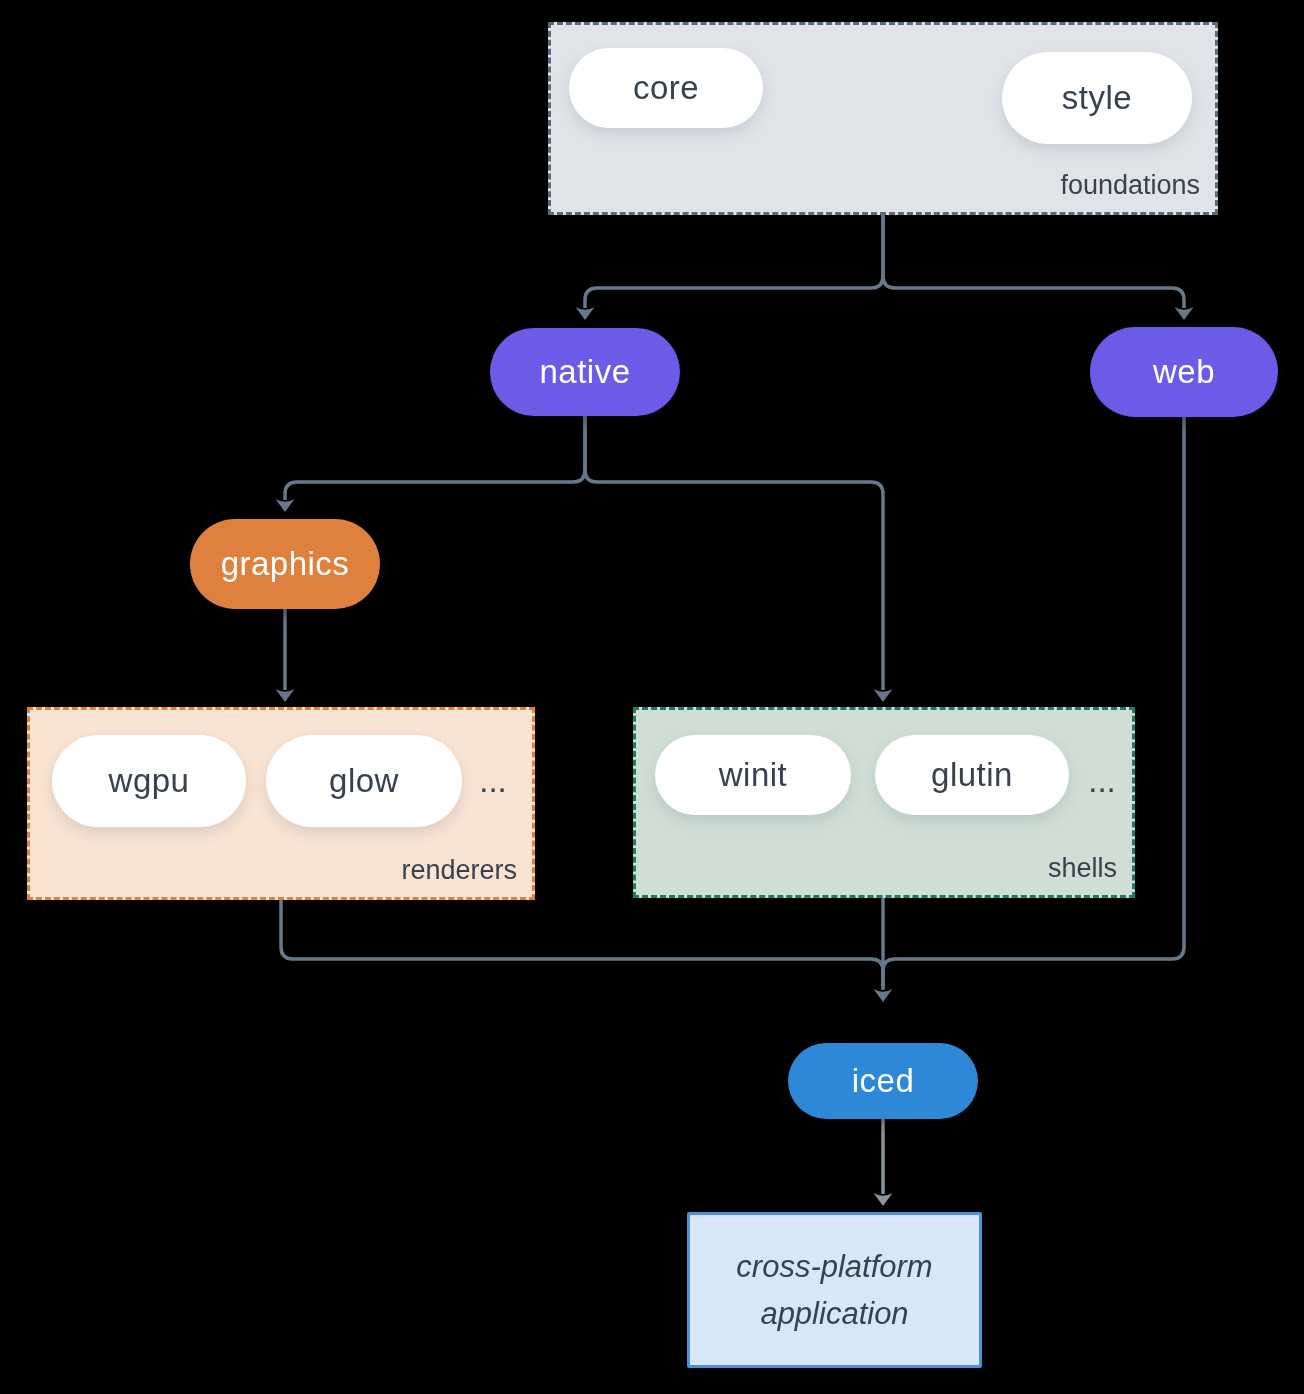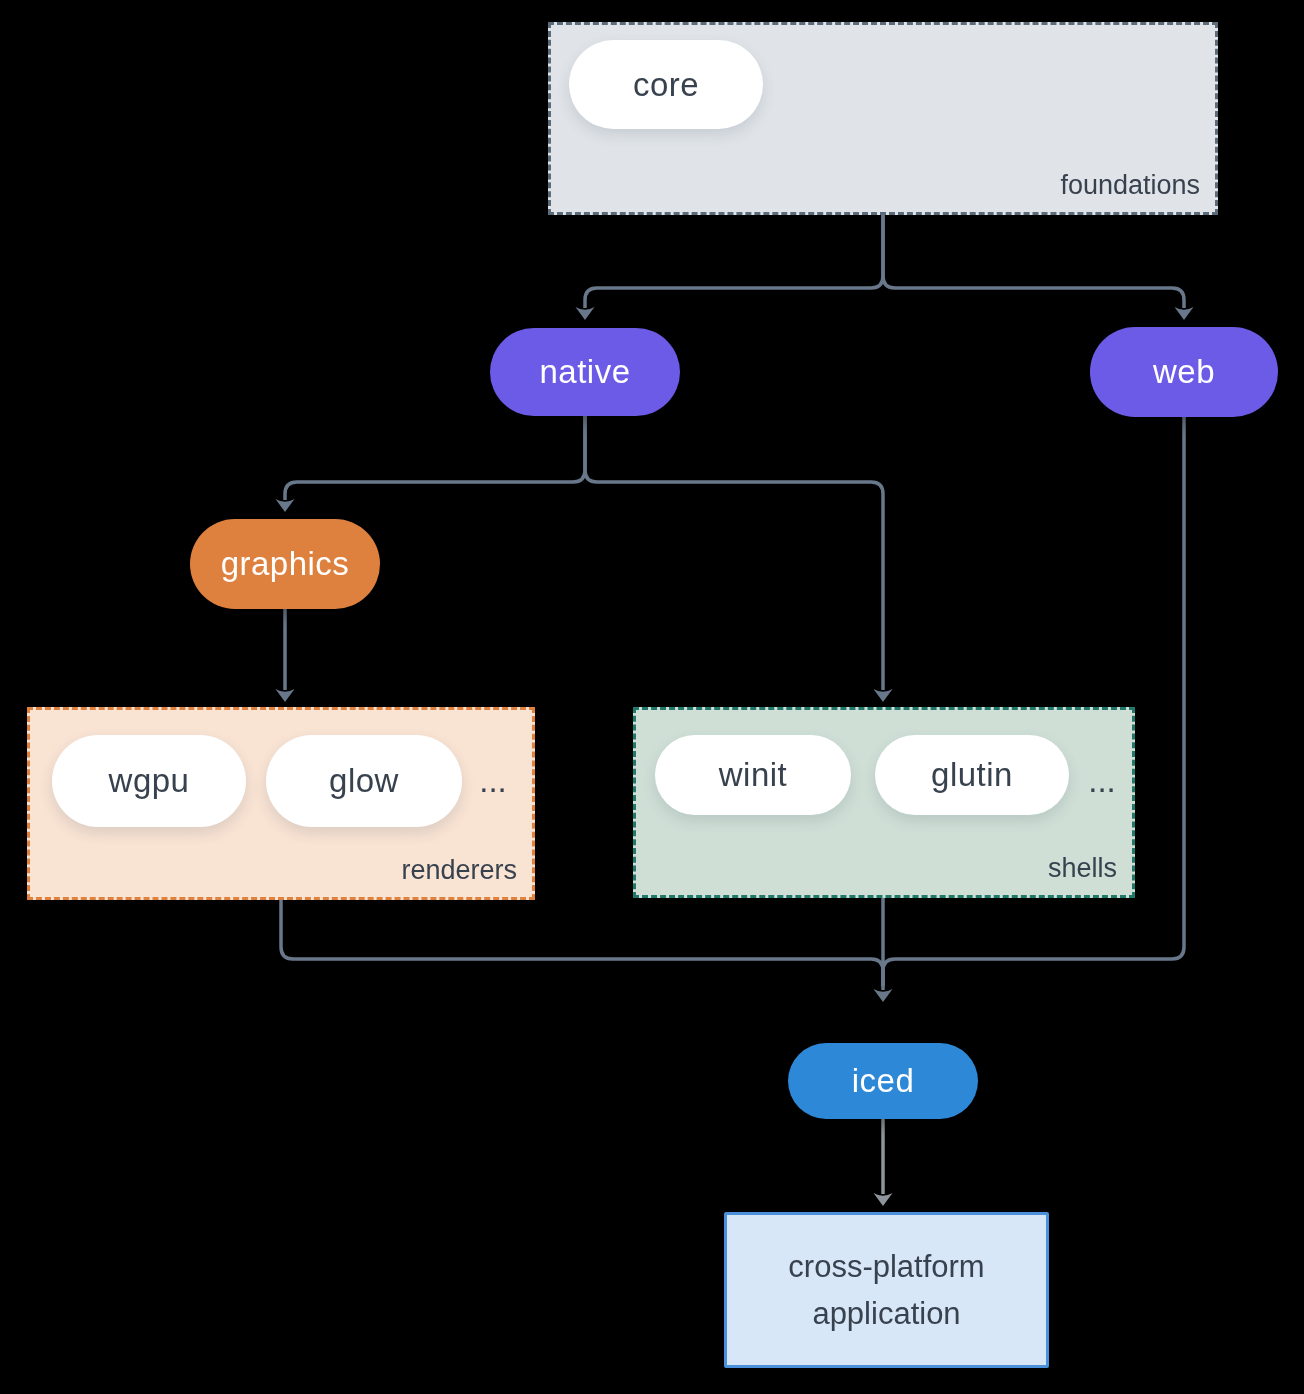--- a/index.html
+++ b/index.html
@@ -30,21 +30,21 @@
   #shells      { left:633px; top:707px; width:502px; height:191px; background:var(--shells-bg);      border-color:var(--shells-border); }
   .group-label { position:absolute; right:15px; bottom:11px; font-size:27px; color:var(--dark-text); }
 
   .pill {
     position:absolute; display:flex; align-items:center; justify-content:center;
     border-radius:46px; font-size:33px; letter-spacing:0.5px;
   }
   .pill.white { background:var(--pill-bg); color:var(--dark-text); box-shadow:0 6px 14px rgba(52,73,94,0.14); }
   .pill.node  { color:#ffffff; box-shadow:0 6px 14px rgba(0,0,0,0.30); }
 
-  .p-core    { left:569px;  top:40px;  width:194px; height:89px; }
+  .p-core    { left:569px;  top:48px;  width:194px; height:80px; }
   .p-futures { left:790px;  top:52px;  width:195px; height:92px; }
   .p-style   { left:1002px; top:52px;  width:190px; height:92px; }
 
   #native   { left:490px;  top:328px;  width:190px; height:88px; background:var(--purple); }
   #web      { left:1090px; top:327px;  width:188px; height:90px; background:var(--purple); }
   #graphics { left:190px;  top:519px;  width:190px; height:90px; background:var(--orange); }
   #iced     { left:788px;  top:1043px; width:190px; height:76px; background:var(--blue); }
 
   .p-wgpu   { left:52px;  top:735px; width:194px; height:92px; }
   .p-glow   { left:266px; top:735px; width:196px; height:92px; }
@@ -52,24 +52,24 @@
   .p-glutin { left:875px; top:735px; width:194px; height:80px; }
 
   .ellipsis {
     position:absolute; display:flex; align-items:center; justify-content:center;
     font-size:33px; color:var(--dark-text);
   }
   .e-renderers { left:462px;  top:735px; width:62px; height:92px; }
   .e-shells    { left:1072px; top:735px; width:60px; height:92px; }
 
   #app-box {
-    position:absolute; left:724px; top:1212px; width:325px; height:156px;
+    position:absolute; left:687px; top:1212px; width:295px; height:156px;
     box-sizing:border-box; background:var(--app-bg); border:3px solid var(--app-border);
     border-radius:2px; display:flex; flex-direction:column; align-items:center; justify-content:center;
-    font-size:31px; line-height:47px; color:var(--dark-text);
+    font-size:31px; line-height:47px; color:var(--dark-text);font-style:italic;
   }
 </style>
 </head>
 <body>
 
 <div class="canvas">
 
   <svg class="connector-layer" viewBox="0 0 1304 1394">
 
     <path class="conn" d="M883 215 V276 Q883 288 871 288 H597 Q585 288 585 300 V308"></path>
@@ -91,20 +91,21 @@
     <path class="head" d="M873.5 989 L883 1002 L892.5 989 Q883 994.5 873.5 989 Z"></path>
 
     <path class="conn-final" d="M883 1106 V1194"></path>
     <path class="head-final" d="M873.5 1193 L883 1206 L892.5 1193 Q883 1198.5 873.5 1193 Z"></path>
   </svg>
 
   <div class="group" id="foundations">
     <span class="group-label">foundations</span>
   </div>
   <div class="pill white p-core">core</div>
+  <div class="pill white p-style">style</div>
 
   <div class="pill node" id="native">native</div>
   <div class="pill node" id="web">web</div>
   <div class="pill node" id="graphics">graphics</div>
 
   <div class="group" id="renderers">
     <span class="group-label">renderers</span>
   </div>
   <div class="pill white p-glow">glow</div>
   <div class="pill white p-wgpu">wgpu</div>

